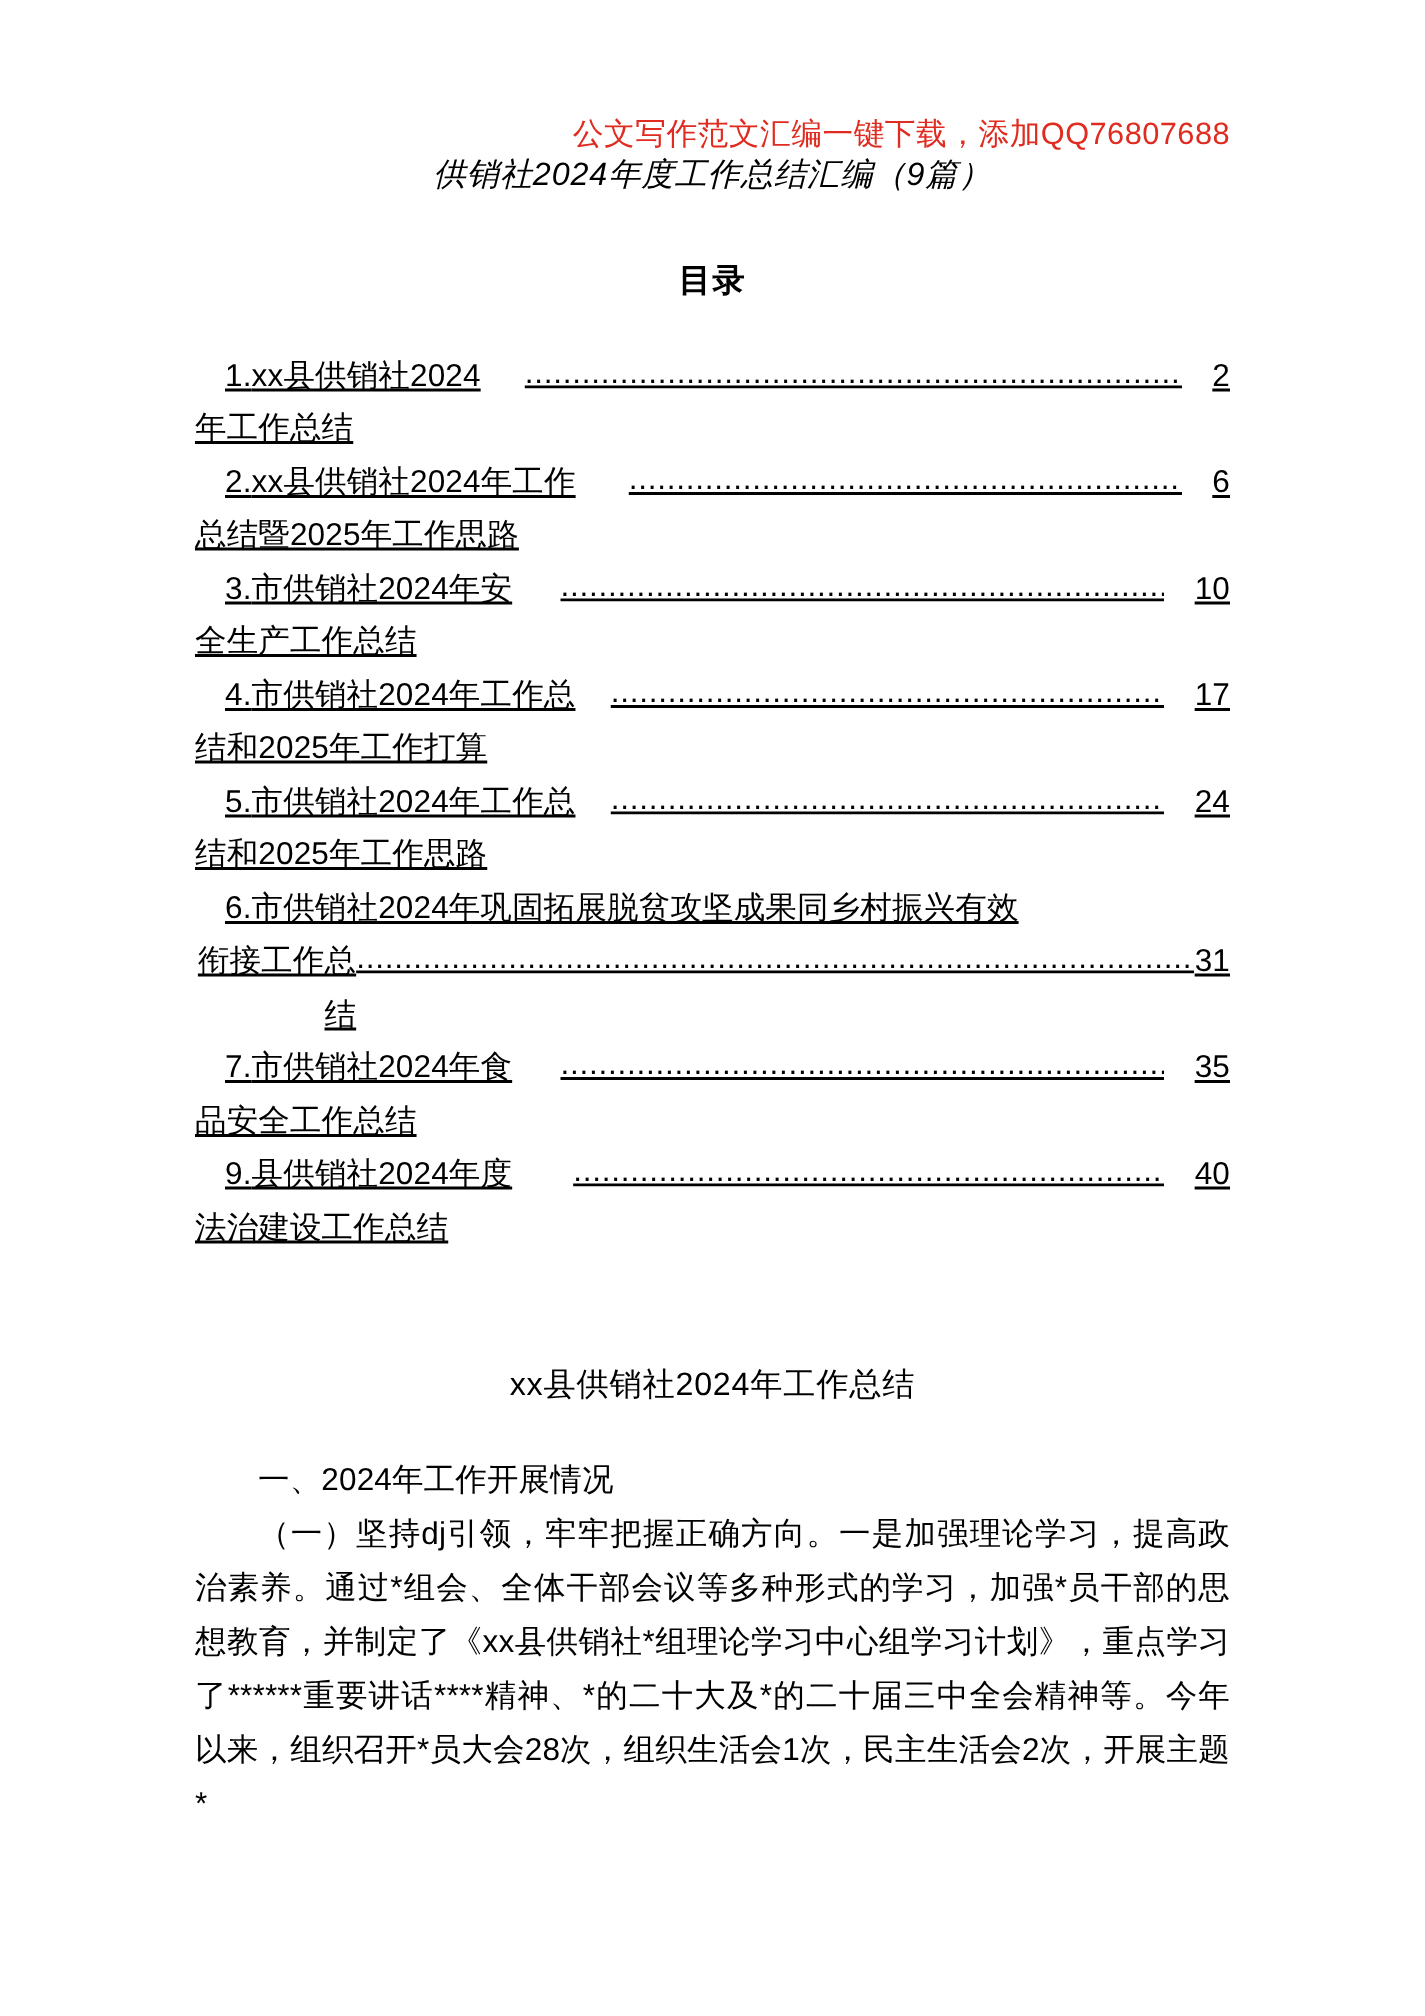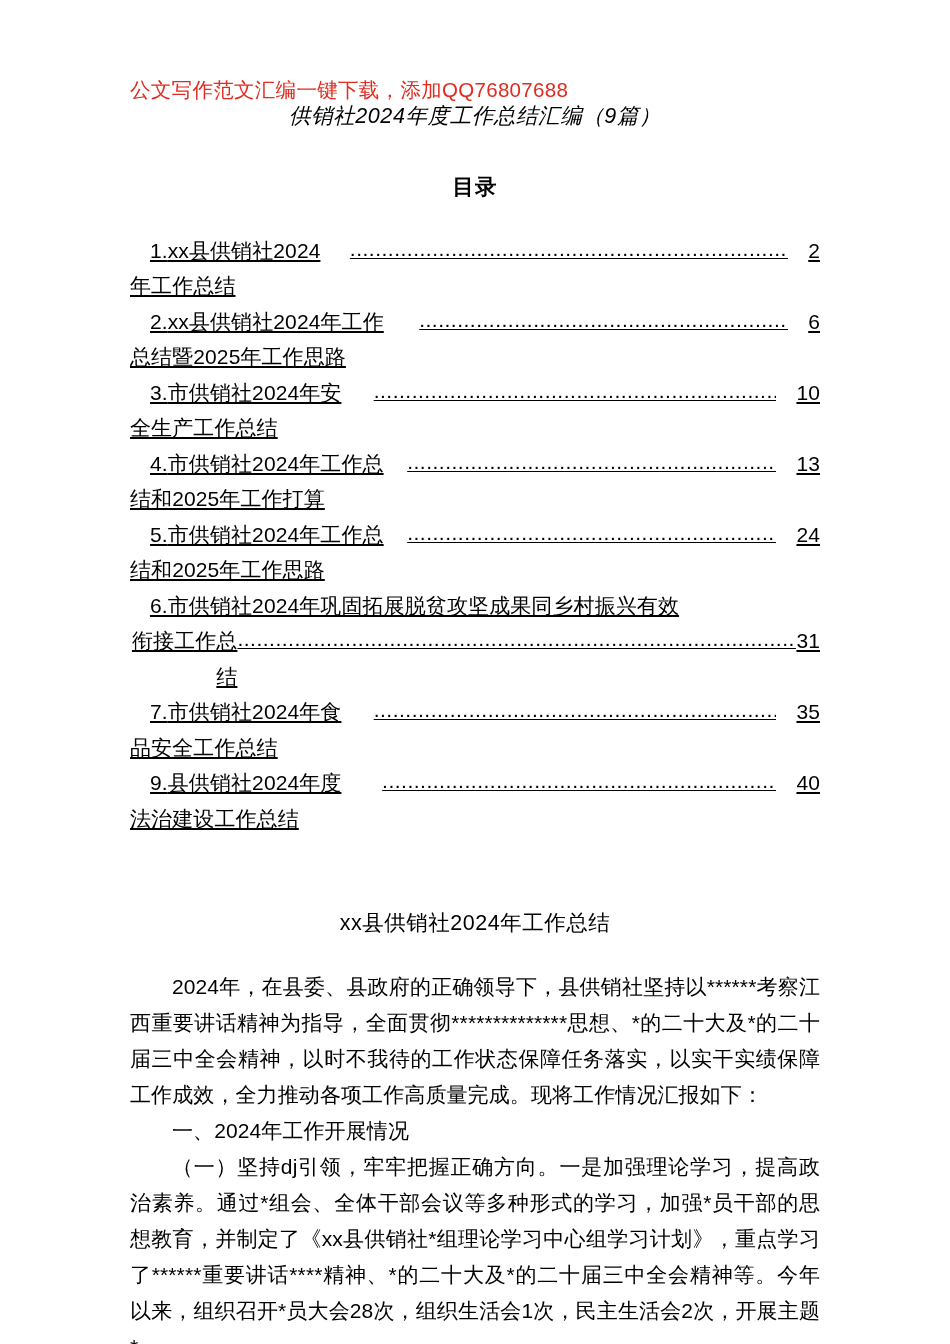--- a/index.html
+++ b/index.html
@@ -18,21 +18,21 @@
     position: relative;
     width: 950px;
     height: 1344px;
     box-sizing: border-box;
     padding: 0 130px;
   }
 
   
   .promo {
     margin-top: 78px;
-    text-align: left;
+    text-align: right;
     color: #e02b20;
     font-size: 20.5px;
     letter-spacing: 0.3px;
     line-height: 1.2;
     white-space: nowrap;
   }
 
   
   .doc-title {
     text-align: center;
@@ -163,21 +163,21 @@
         <span class="toc-text"><span>3.</span><span>市供销社2024年安全生产工作总结</span></span>
         <span class="toc-leader"></span>
         <span class="toc-page">10</span>
       </span>
     </div>
 
     <div class="toc-item">
       <span class="toc-row">
         <span class="toc-text"><span>4.</span><span>市供销社2024年工作总结和2025年工作打算</span></span>
         <span class="toc-leader"></span>
-        <span class="toc-page">13</span>
+        <span class="toc-page">17</span>
       </span>
     </div>
 
     <div class="toc-item">
       <span class="toc-row">
         <span class="toc-text"><span>5.</span><span>市供销社2024年工作总结和2025年工作思路</span></span>
         <span class="toc-leader"></span>
         <span class="toc-page">24</span>
       </span>
     </div>
@@ -206,18 +206,17 @@
         <span class="toc-leader"></span>
         <span class="toc-page">40</span>
       </span>
     </div>
 
   </div>
 
   <div class="section-heading">xx县供销社2024年工作总结</div>
 
   <div class="body">
-    <p class="para">2024年，在县委、县政府的正确领导下，县供销社坚持以******考察江西重要讲话精神为指导，全面贯彻**************思想、*的二十大及*的二十届三中全会精神，以时不我待的工作状态保障任务落实，以实干实绩保障工作成效，全力推动各项工作高质量完成。现将工作情况汇报如下：</p>
     <p class="para">一、2024年工作开展情况</p>
     <p class="para">（一）坚持dj引领，牢牢把握正确方向。一是加强理论学习，提高政治素养。通过*组会、全体干部会议等多种形式的学习，加强*员干部的思想教育，并制定了《xx县供销社*组理论学习中心组学习计划》，重点学习了******重要讲话****精神、*的二十大及*的二十届三中全会精神等。今年以来，组织召开*员大会28次，组织生活会1次，民主生活会2次，开展主题*</p>
   </div>
 
 </div>
 
 </body></html>

